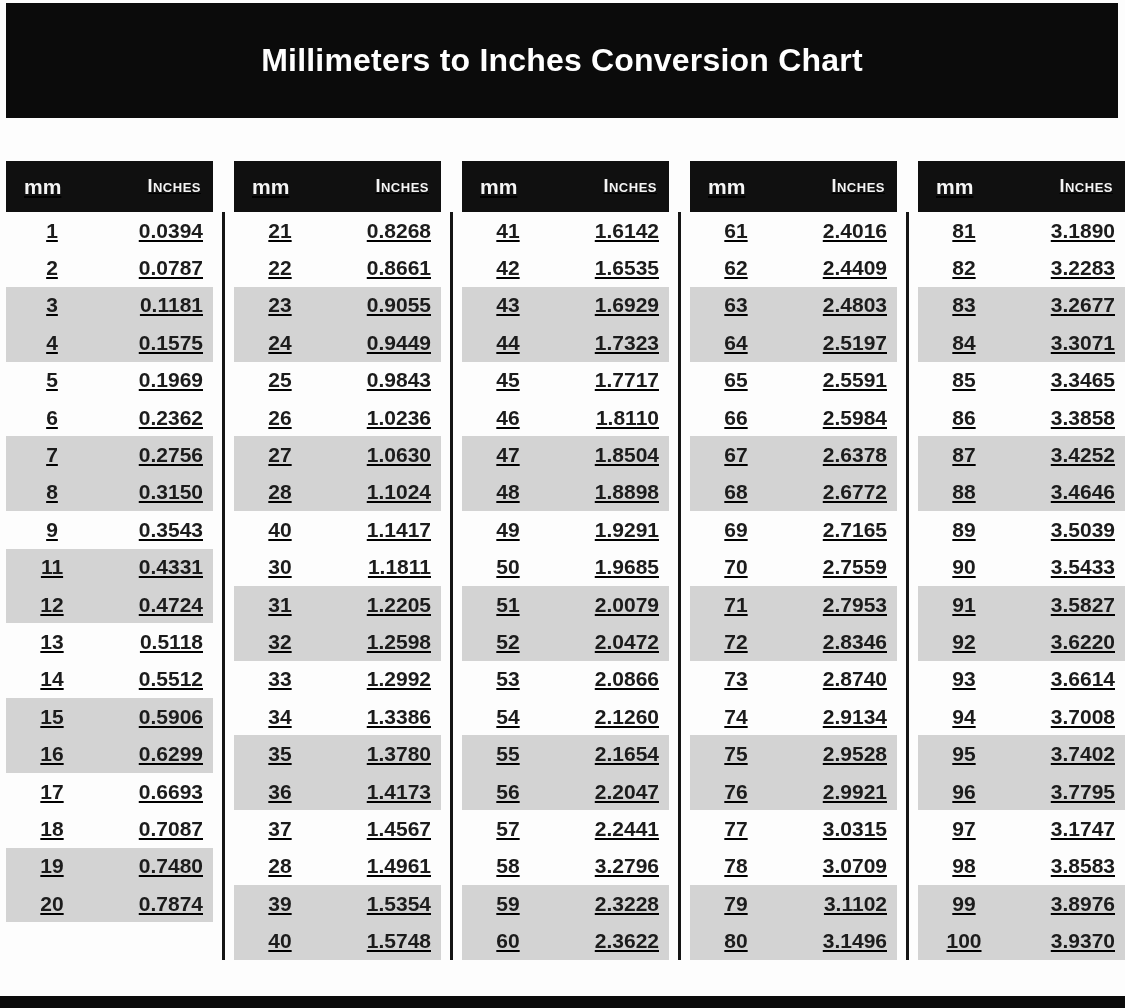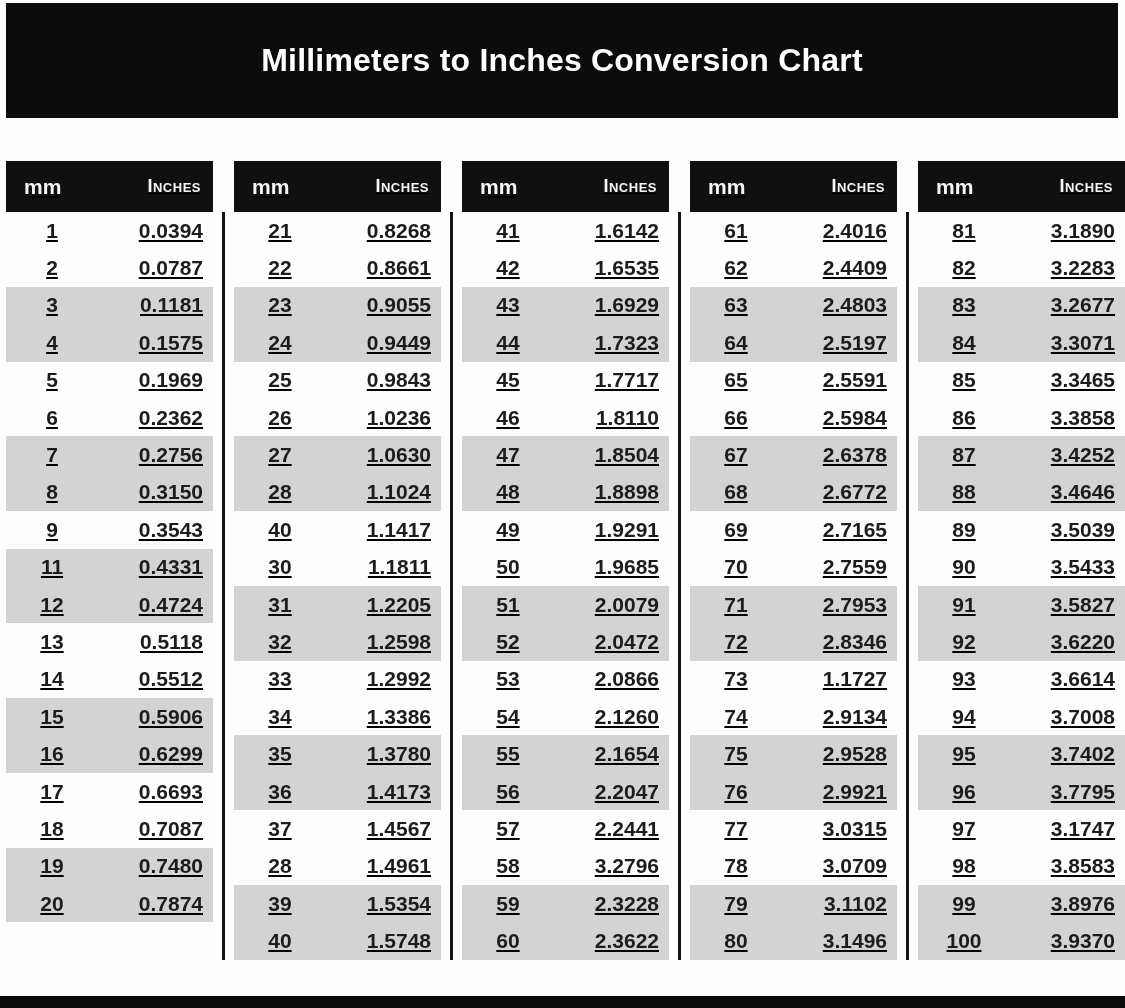--- a/index.html
+++ b/index.html
@@ -497,21 +497,21 @@
           <span class="c-in">2.7953</span>
         </div>
 
         <div class="row shaded">
           <span class="c-mm">72</span>
           <span class="c-in">2.8346</span>
         </div>
 
         <div class="row">
           <span class="c-mm">73</span>
-          <span class="c-in">1.1727</span>
+          <span class="c-in">2.8740</span>
         </div>
 
         <div class="row">
           <span class="c-mm">74</span>
           <span class="c-in">2.9134</span>
         </div>
 
         <div class="row shaded">
           <span class="c-mm">75</span>
           <span class="c-in">2.9528</span>

